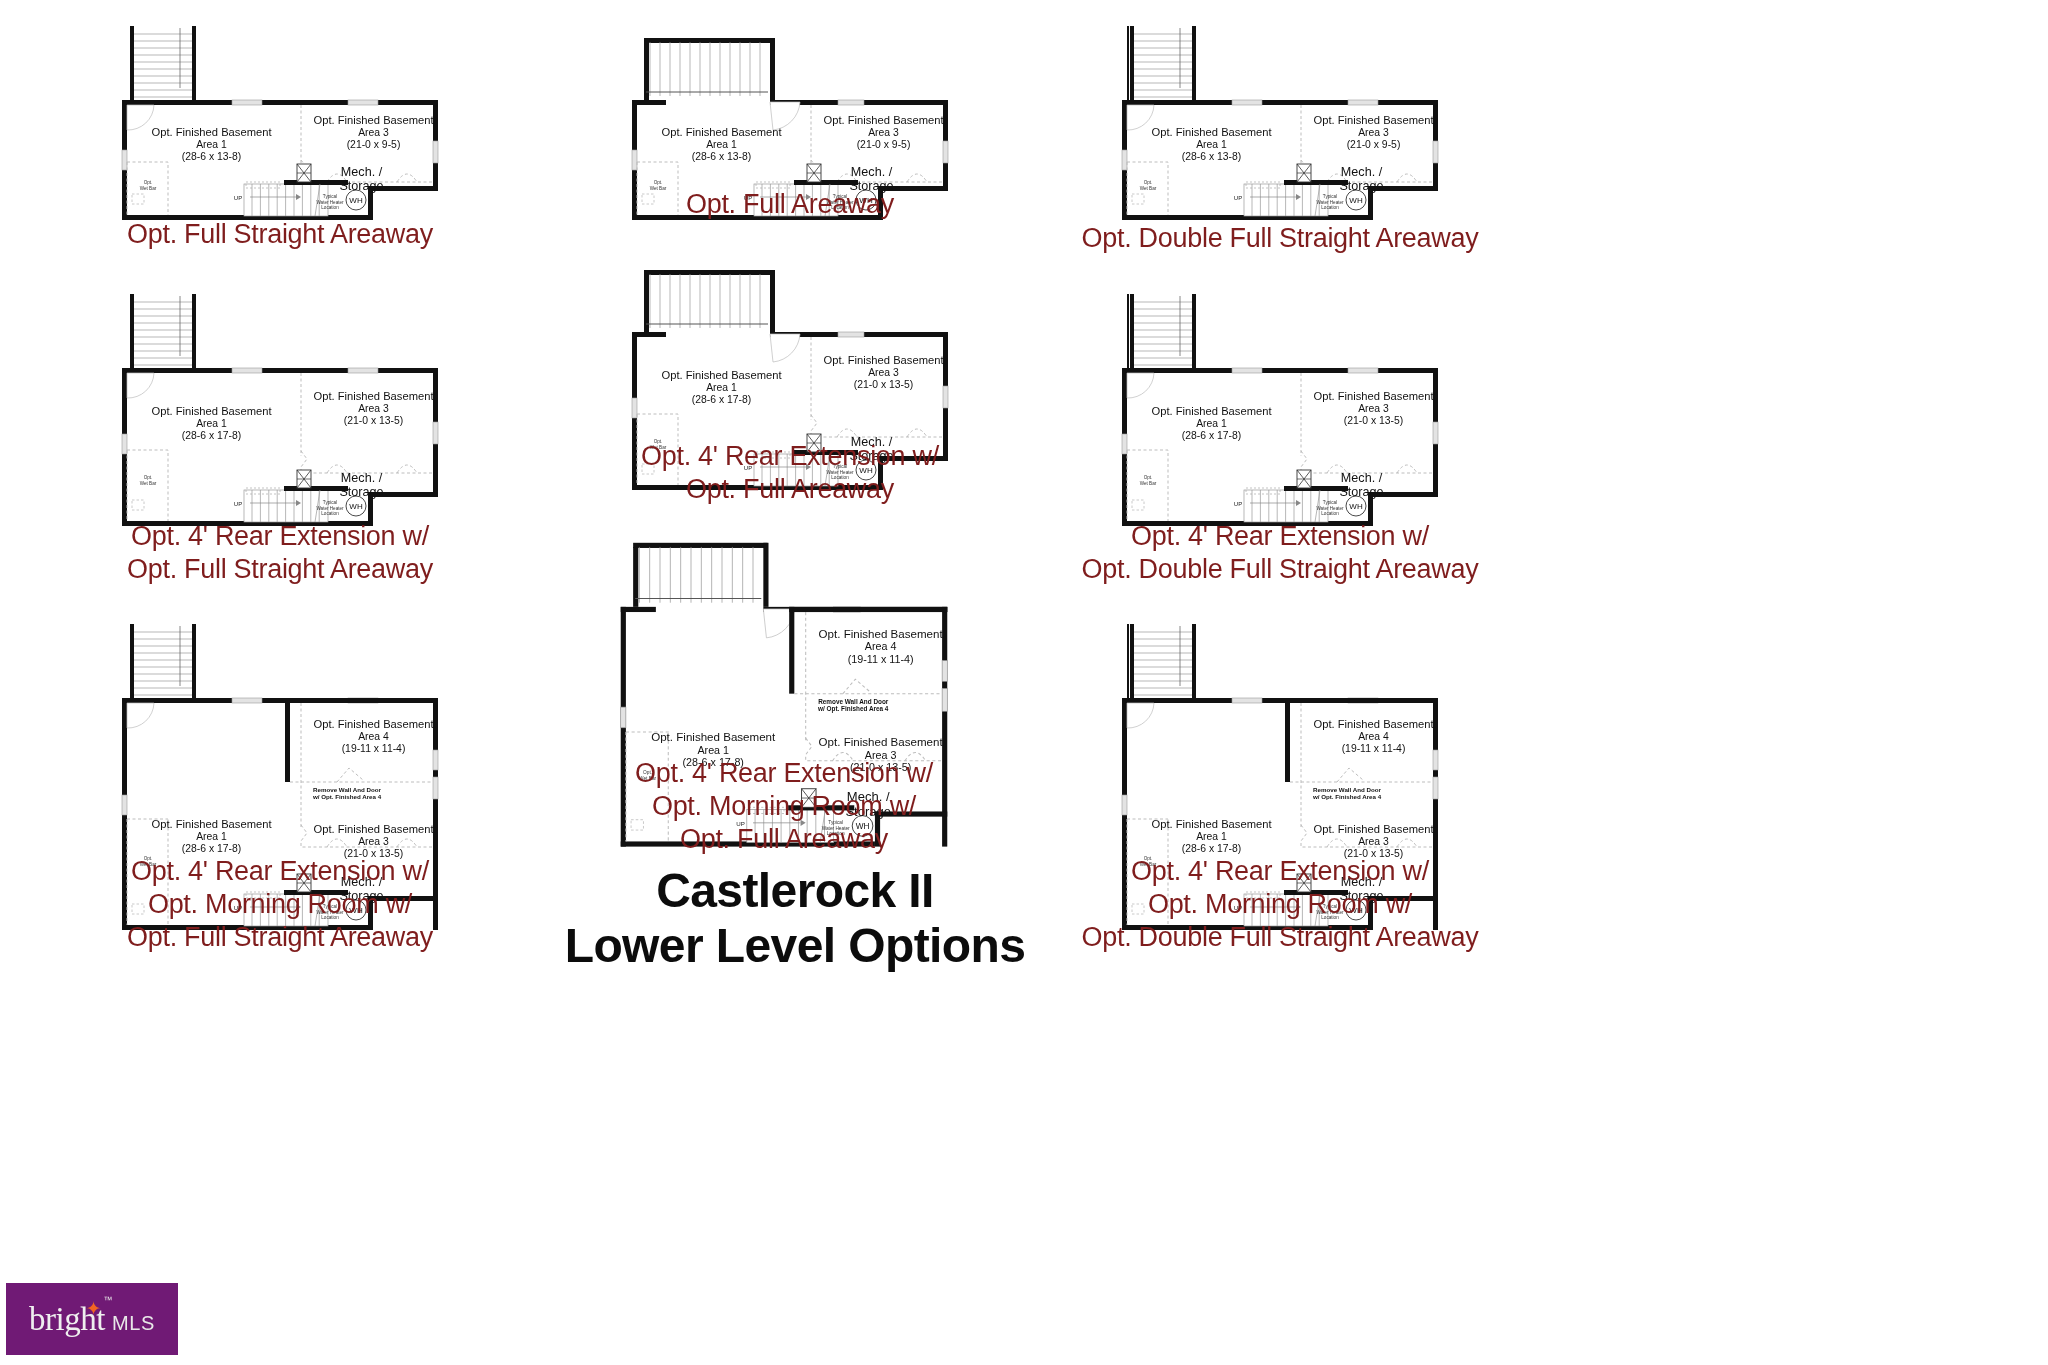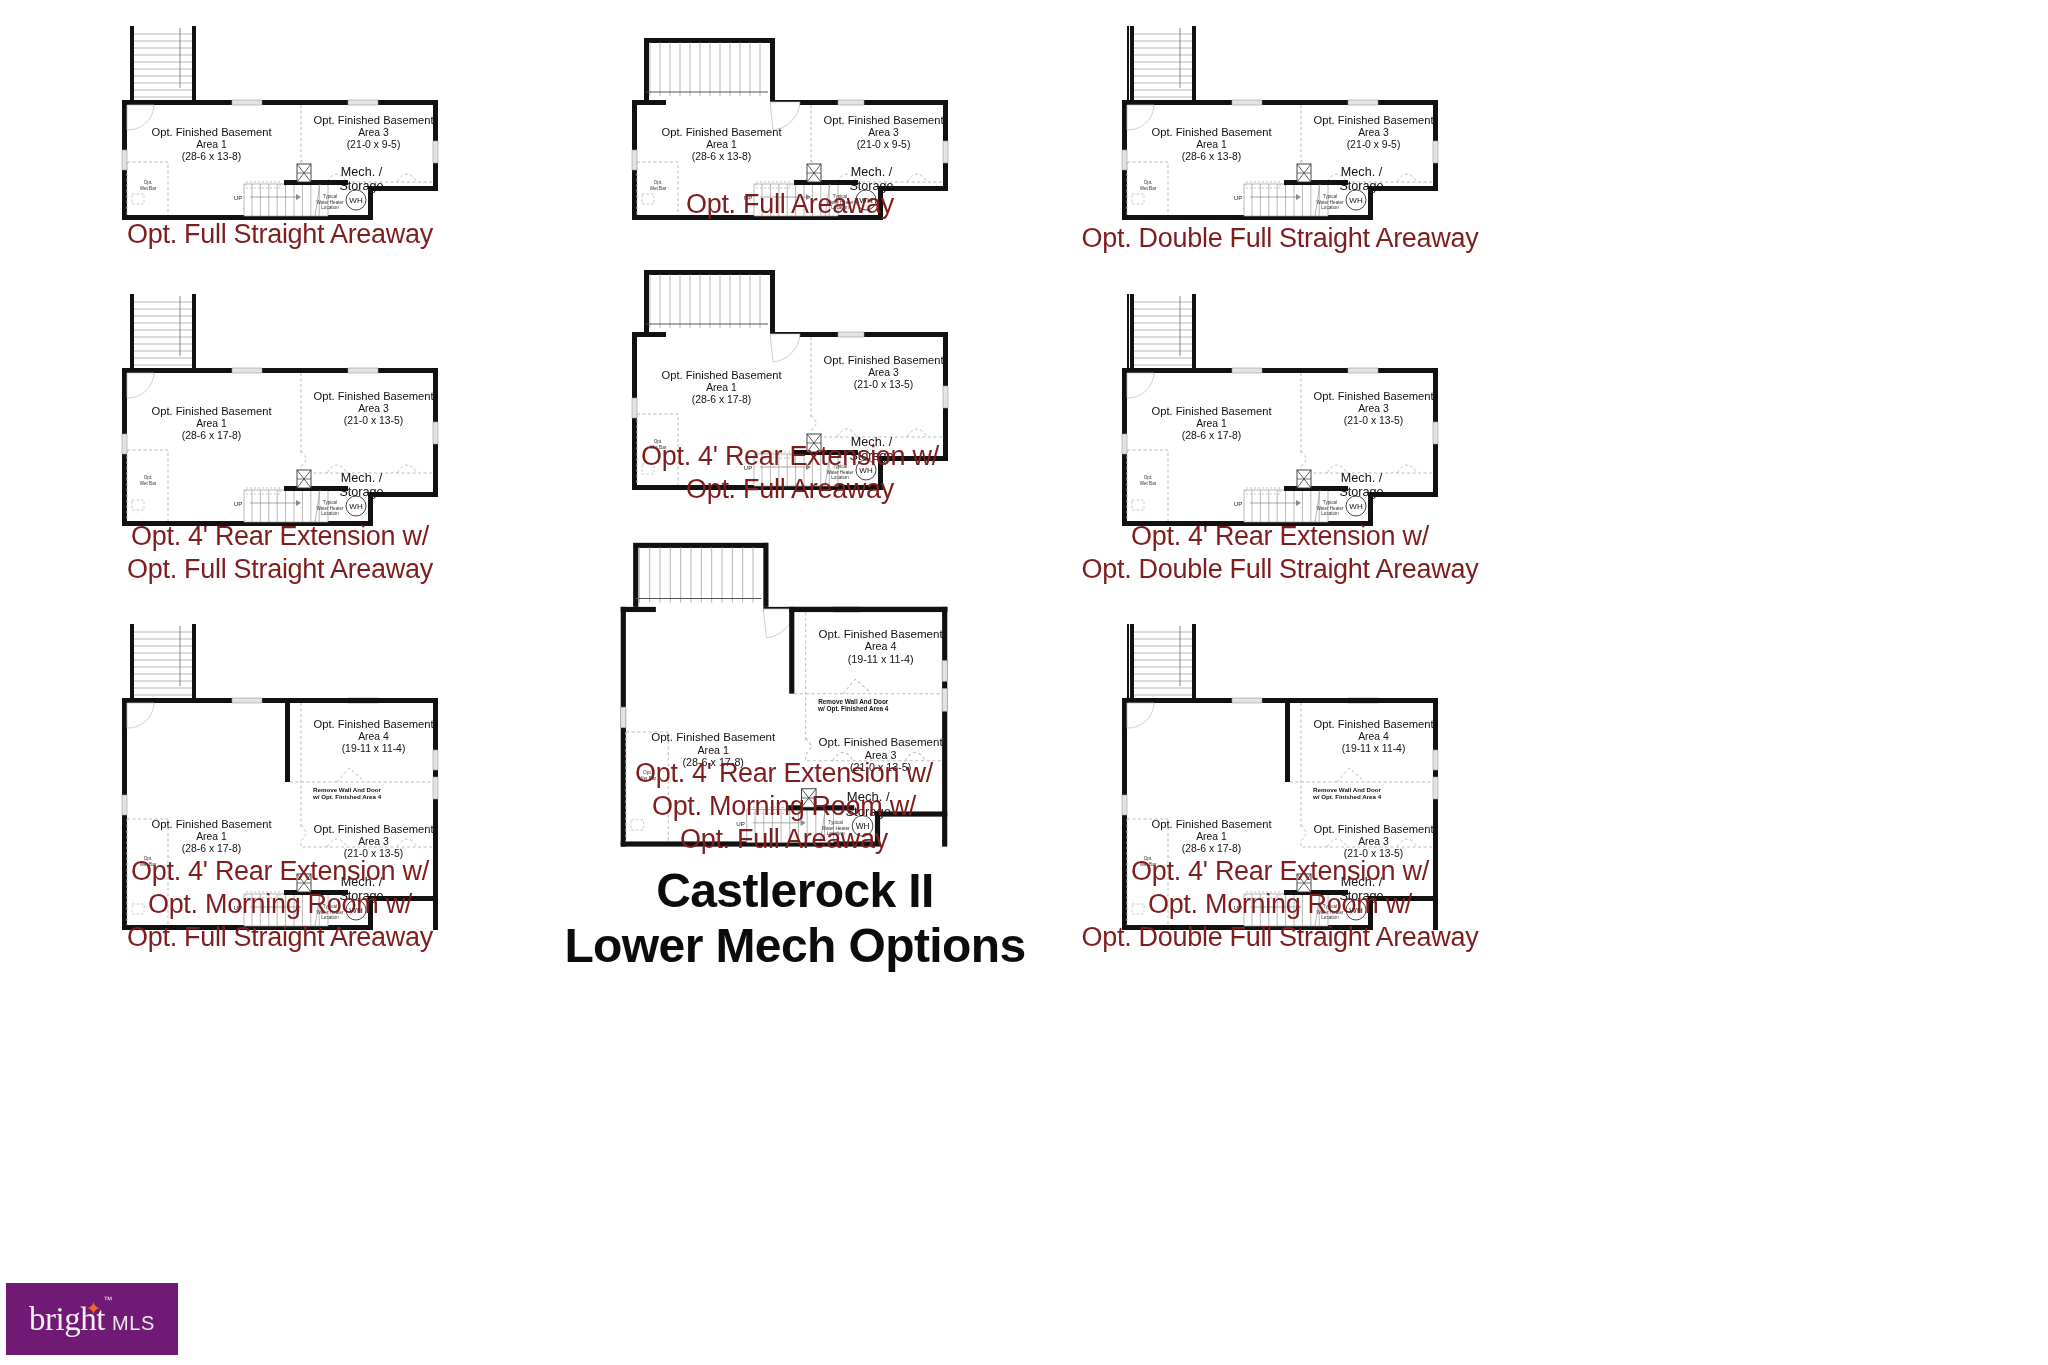--- a/index.html
+++ b/index.html
@@ -832,21 +832,21 @@
       </div>
       <div class="caption" style="position: absolute; left: 980px; width: 600px; top: 855px; font-size: 27px;">
         <span class="cl">Opt. 4' Rear Extension w/</span>
         <span class="cl">Opt. Morning Room w/</span>
         <span class="cl">Opt. Double Full Straight Areaway</span>
       </div>
     </div>
 
   <div id="title-block" style="left: 560px; top: 864px; width: 470px; font-size: 48px;">
     <span class="tl">Castlerock II</span>
-    <span class="tl">Lower Mech Options</span>
+    <span class="tl">Lower Level Options</span>
   </div>
 
   <div id="watermark" style="background: #701a75;">
     <div class="wm-inner">
       <span class="wm-bright">
         <span>bright</span>
         <span class="wm-spark" style="color: rgb(242, 101, 34);">✦</span>
         <span class="wm-tm">™</span>
       </span>
       <span class="wm-mls">MLS</span>

